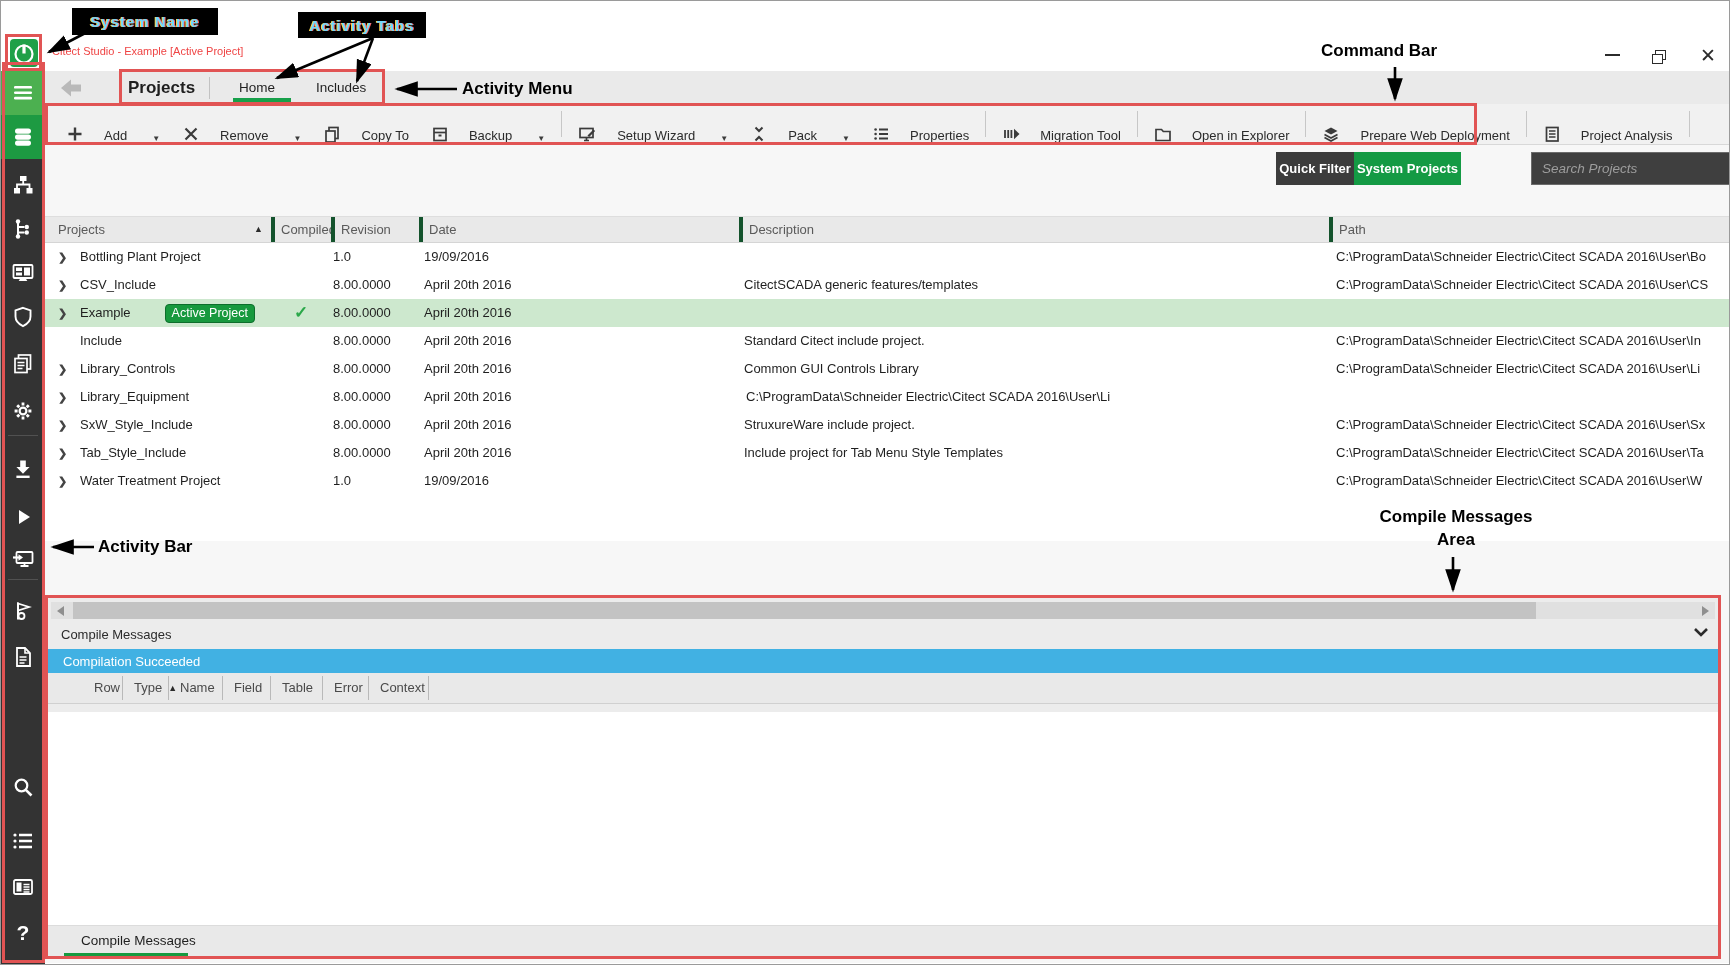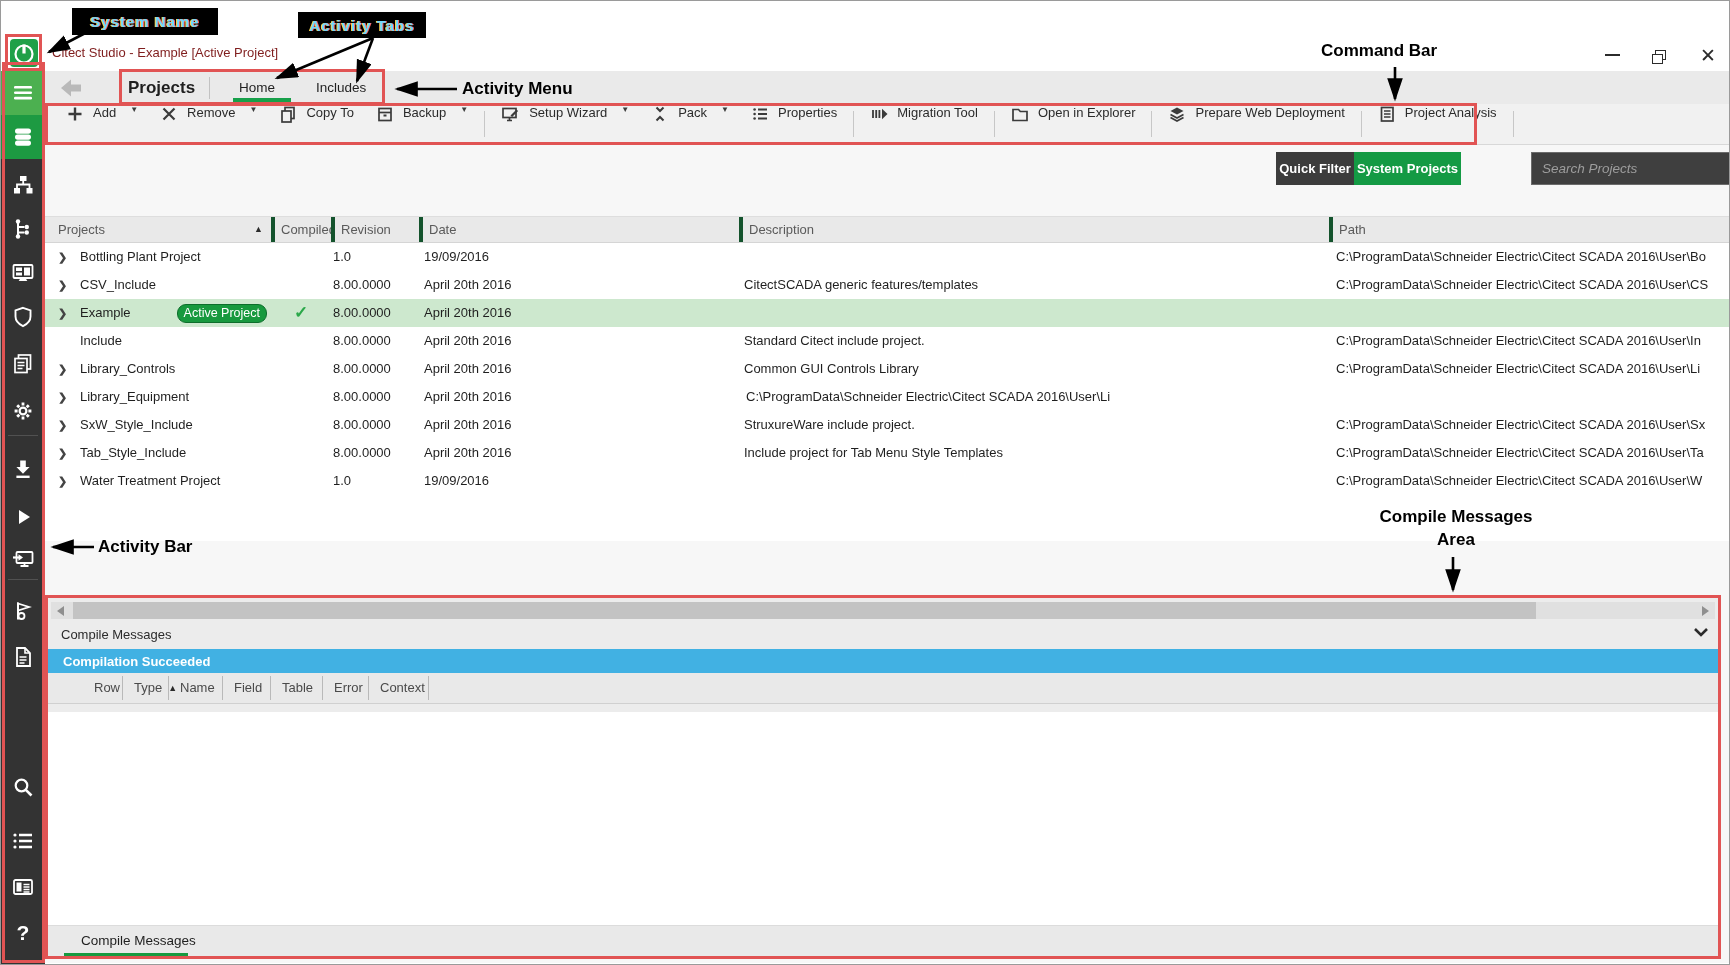--- a/index.html
+++ b/index.html
@@ -2,21 +2,21 @@
 <html><head>
 <meta charset="utf-8">
 <style>
   *{box-sizing:border-box;margin:0;padding:0}
   body{background:#fff;font-family:"Liberation Sans",sans-serif}
   #screen{position:relative;width:1730px;height:965px;background:#fff;border:1px solid #9a9a9a;overflow:hidden}
 
   
   .titlebar{position:absolute;left:0;top:0;width:100%;height:70px;background:#fff}
   .sysicon{position:absolute;left:9px;top:38px;width:28px;height:28px;background:#1fa048;border-radius:4px;display:flex;align-items:center;justify-content:center}
-  .title-text{position:absolute;left:51px;top:44px;font-size:13px;color:#7f1d1d;white-space:nowrap}
+  .title-text{position:absolute;left:51px;top:44px;font-size:11px;color:#ef4444;white-space:nowrap}
   .winctl{position:absolute;top:42px;width:30px;height:24px;display:flex;align-items:center;justify-content:center;cursor:pointer}
   .wc-min{left:1596px}.wc-rest{left:1644px}.wc-close{left:1692px}
   .wc-min .bar{width:15px;height:2.4px;background:#2b2b2b}
   .wc-rest .sq{position:relative;width:11px;height:10px;border:1.6px solid #2b2b2b;background:#fff}
   .wc-rest .sq2{position:absolute;left:-4px;top:3px}
   .wc-close span{font-size:19px;color:#2b2b2b;line-height:1}
 
   
   .sidebar{position:absolute;left:0;top:70px;width:44px;height:895px;background:#333}
   .sb-item{position:absolute;left:0;width:44px;height:44px;display:flex;align-items:center;justify-content:center;cursor:pointer}
@@ -28,21 +28,21 @@
   .backarrow{position:absolute;left:13px;top:5px;width:26px;height:24px}
   .ts-title{position:absolute;left:83px;top:7px;font-weight:bold;font-size:17px;color:#1f1f1f}
   .ts-divider{position:absolute;left:164px;top:6px;width:1px;height:22px;background:#c2c2c2}
   .ts-tab{position:absolute;top:9px;font-size:13.5px;color:#1f1f1f;cursor:pointer}
   .tab-home{left:194px}
   .tab-includes{left:271px}
   .ts-underline{position:absolute;left:188px;top:27px;width:58px;height:5px;background:#17a04a}
 
   
   .cmdbar{position:absolute;left:44px;top:103px;right:0;height:41px;background:#f1f1f1;border-bottom:1px solid #d8d8d8;display:flex;align-items:center;padding-left:10px}
-  .cb-btn{display:flex;align-items:flex-start;gap:9px;padding:0 11px;height:38px;font-size:13px;color:#2b2b2b;cursor:pointer;white-space:nowrap}
+  .cb-btn{display:flex;align-items:flex-end;gap:20px;padding:0 11px;height:38px;font-size:13px;color:#2b2b2b;cursor:pointer;white-space:nowrap}
   .cb-caret{font-size:8px;color:#3c3c3c;margin-left:5px}
   .cb-sep{width:1px;height:26px;background:#c7c7c7;margin:0 5px}
   .ci{stroke:#3b3b3b;fill:none;stroke-width:1.7}
 
   
   .content{position:absolute;left:44px;top:144px;right:0;height:451px;background:#f7f7f7}
   .btn-dark{position:absolute;top:7px;height:33px;display:flex;align-items:center;justify-content:center;font-size:13px;font-weight:bold;color:#fff;background:#3c3c3c;cursor:pointer}
   .bf-quick{left:1231px;width:78px}
   .bf-sys{left:1309px;width:107px;background:#149a44}
   .searchbox{position:absolute;left:1486px;top:7px;width:247px;height:33px;background:#3f3f3f;border:1px solid #6b6b6b;display:flex;align-items:center}
@@ -53,37 +53,37 @@
   .prj-header{top:71px;height:27px;background:#e9e9e9;border-top:1px solid #dedede;border-bottom:1px solid #d5d5d5;font-size:13px;color:#5a5a5a;line-height:25px}
   .prj-header>div{border-left:4px solid #14532d;padding-left:6px;overflow:hidden;white-space:nowrap}
   .prj-header>div:first-child{border-left:none;padding-left:13px;display:flex;align-items:center}
   .sort-arrow{margin-left:auto;margin-right:8px;font-size:9px;color:#2b2b2b}
   .prj-row{height:28px;font-size:13px;color:#1f1f1f;line-height:28px;cursor:pointer}
   .prj-row>div{overflow:hidden;white-space:nowrap}
   .prj-row.selected{background:#cde8ce}
   .c-name{display:flex;align-items:center;padding-left:13px}
   .chev{width:22px;font-size:11px;font-weight:bold;color:#444;flex:0 0 22px}
   .chev.hid{visibility:hidden}
-  .badge{margin-left:auto;margin-right:4px;background:#17993e;border:1px solid #0d6e2c;color:#fff;font-size:12.5px;line-height:17px;padding:0 6px;border-radius:9px}
+  .badge{margin-left:auto;margin-right:16px;background:#17993e;border:1px solid #0d6e2c;color:#fff;font-size:12.5px;line-height:17px;padding:0 6px;border-radius:4px}
   .checkmark{display:block;text-align:center;color:#2ba84a;font-size:17px;font-weight:bold}
   .c-rev{padding-left:2px}.c-date{padding-left:5px}.c-desc{padding-left:5px}.c-path{padding-left:7px}
 
   
   .content2{position:absolute;left:44px;top:595px;right:0;bottom:1px;background:#f7f7f7}
   .compile{position:absolute;left:46px;top:595px;width:1672px;height:363px;background:#ececec}
   .c-scroll{position:absolute;left:4px;top:6px;width:1664px;height:17px;background:#e0e0e0}
   .c-thumb{position:absolute;left:22px;top:0;width:1463px;height:17px;background:#c3c3c3;cursor:pointer}
   .sc-arrow{position:absolute;top:3.5px;width:0;height:0;cursor:pointer}
   .sc-left{left:6px;border-top:5px solid transparent;border-bottom:5px solid transparent;border-right:7px solid #8f8f8f}
   .sc-right{right:6px;border-top:5px solid transparent;border-bottom:5px solid transparent;border-left:7px solid #8f8f8f}
   .c-titlerow{position:absolute;left:0;top:23px;width:100%;height:30px;display:flex;align-items:center}
   .c-titlerow .t{font-size:13px;color:#2b2b2b;padding-left:14px}
   .c-chevdown{position:absolute;right:10px;top:8px;cursor:pointer}
   .c-status{position:absolute;left:0;top:53px;width:100%;height:24px;background:#41b1e3;display:flex;align-items:center}
-  .c-status span{color:#fff;font-weight:bold;font-size:13px;padding-left:16px}
+  .c-status span{color:#fff;font-weight:normal;font-size:13px;padding-left:16px}
   .c-headband{position:absolute;left:0;top:77px;width:100%;height:31px;background:#e9e9e9;border-bottom:1px solid #d0d0d0;display:flex;align-items:center;padding-left:36px}
   .mh-cell{height:24px;line-height:24px;font-size:13px;color:#4a4a4a;padding-left:11px;border-right:1px solid #b9b9b9}
   .mh-cell .sort-arrow{margin-left:6px;margin-right:0}
   .w-row{width:40px}.w-type{width:46px;display:flex;align-items:center}.w-name{width:54px}.w-field{width:48px}.w-table{width:52px}.w-error{width:46px}.w-ctx{width:60px}
   .c-white{position:absolute;left:0;top:116px;width:100%;height:213px;background:#fff}
   .c-tabrow{position:absolute;left:0;top:329px;width:100%;height:34px;background:#e9e9e9;border-top:1px solid #dcdcdc}
   .c-tabrow .t{position:absolute;left:34px;top:7px;font-size:13.5px;color:#1f1f1f;cursor:pointer}
   .c-tabgreen{position:absolute;left:17px;bottom:1px;width:124px;height:5px;background:#169a40}
 
   

